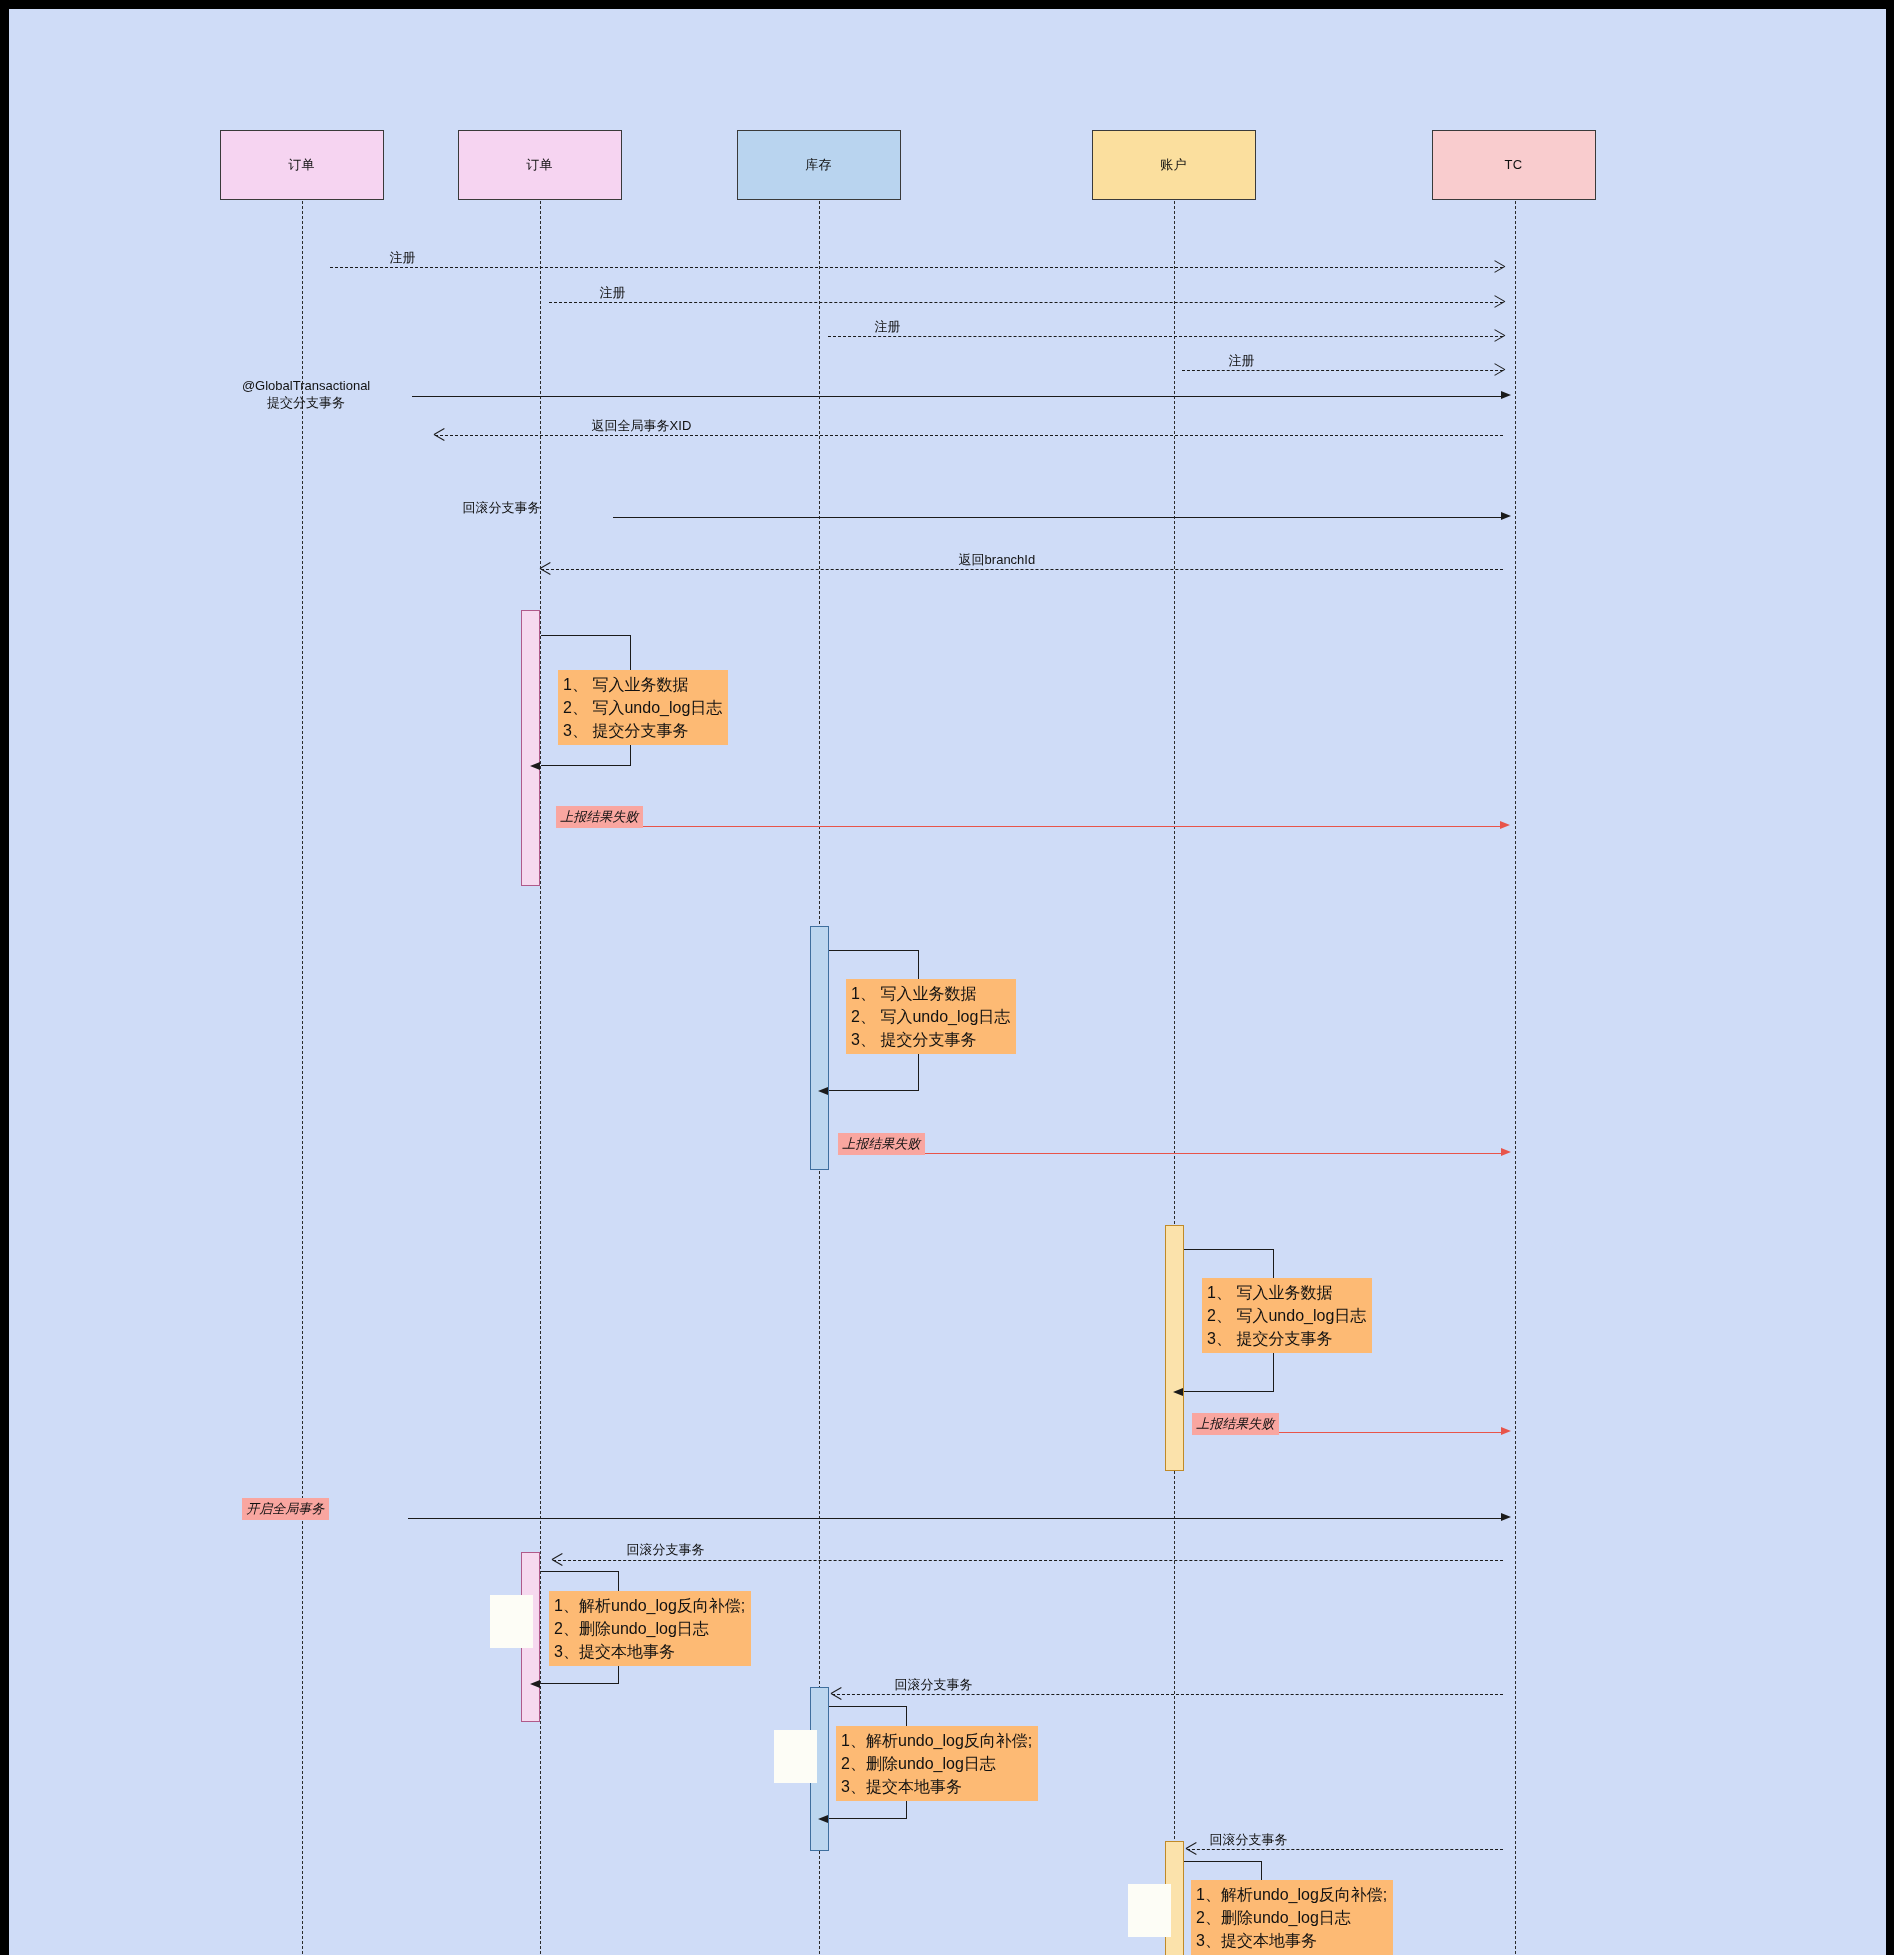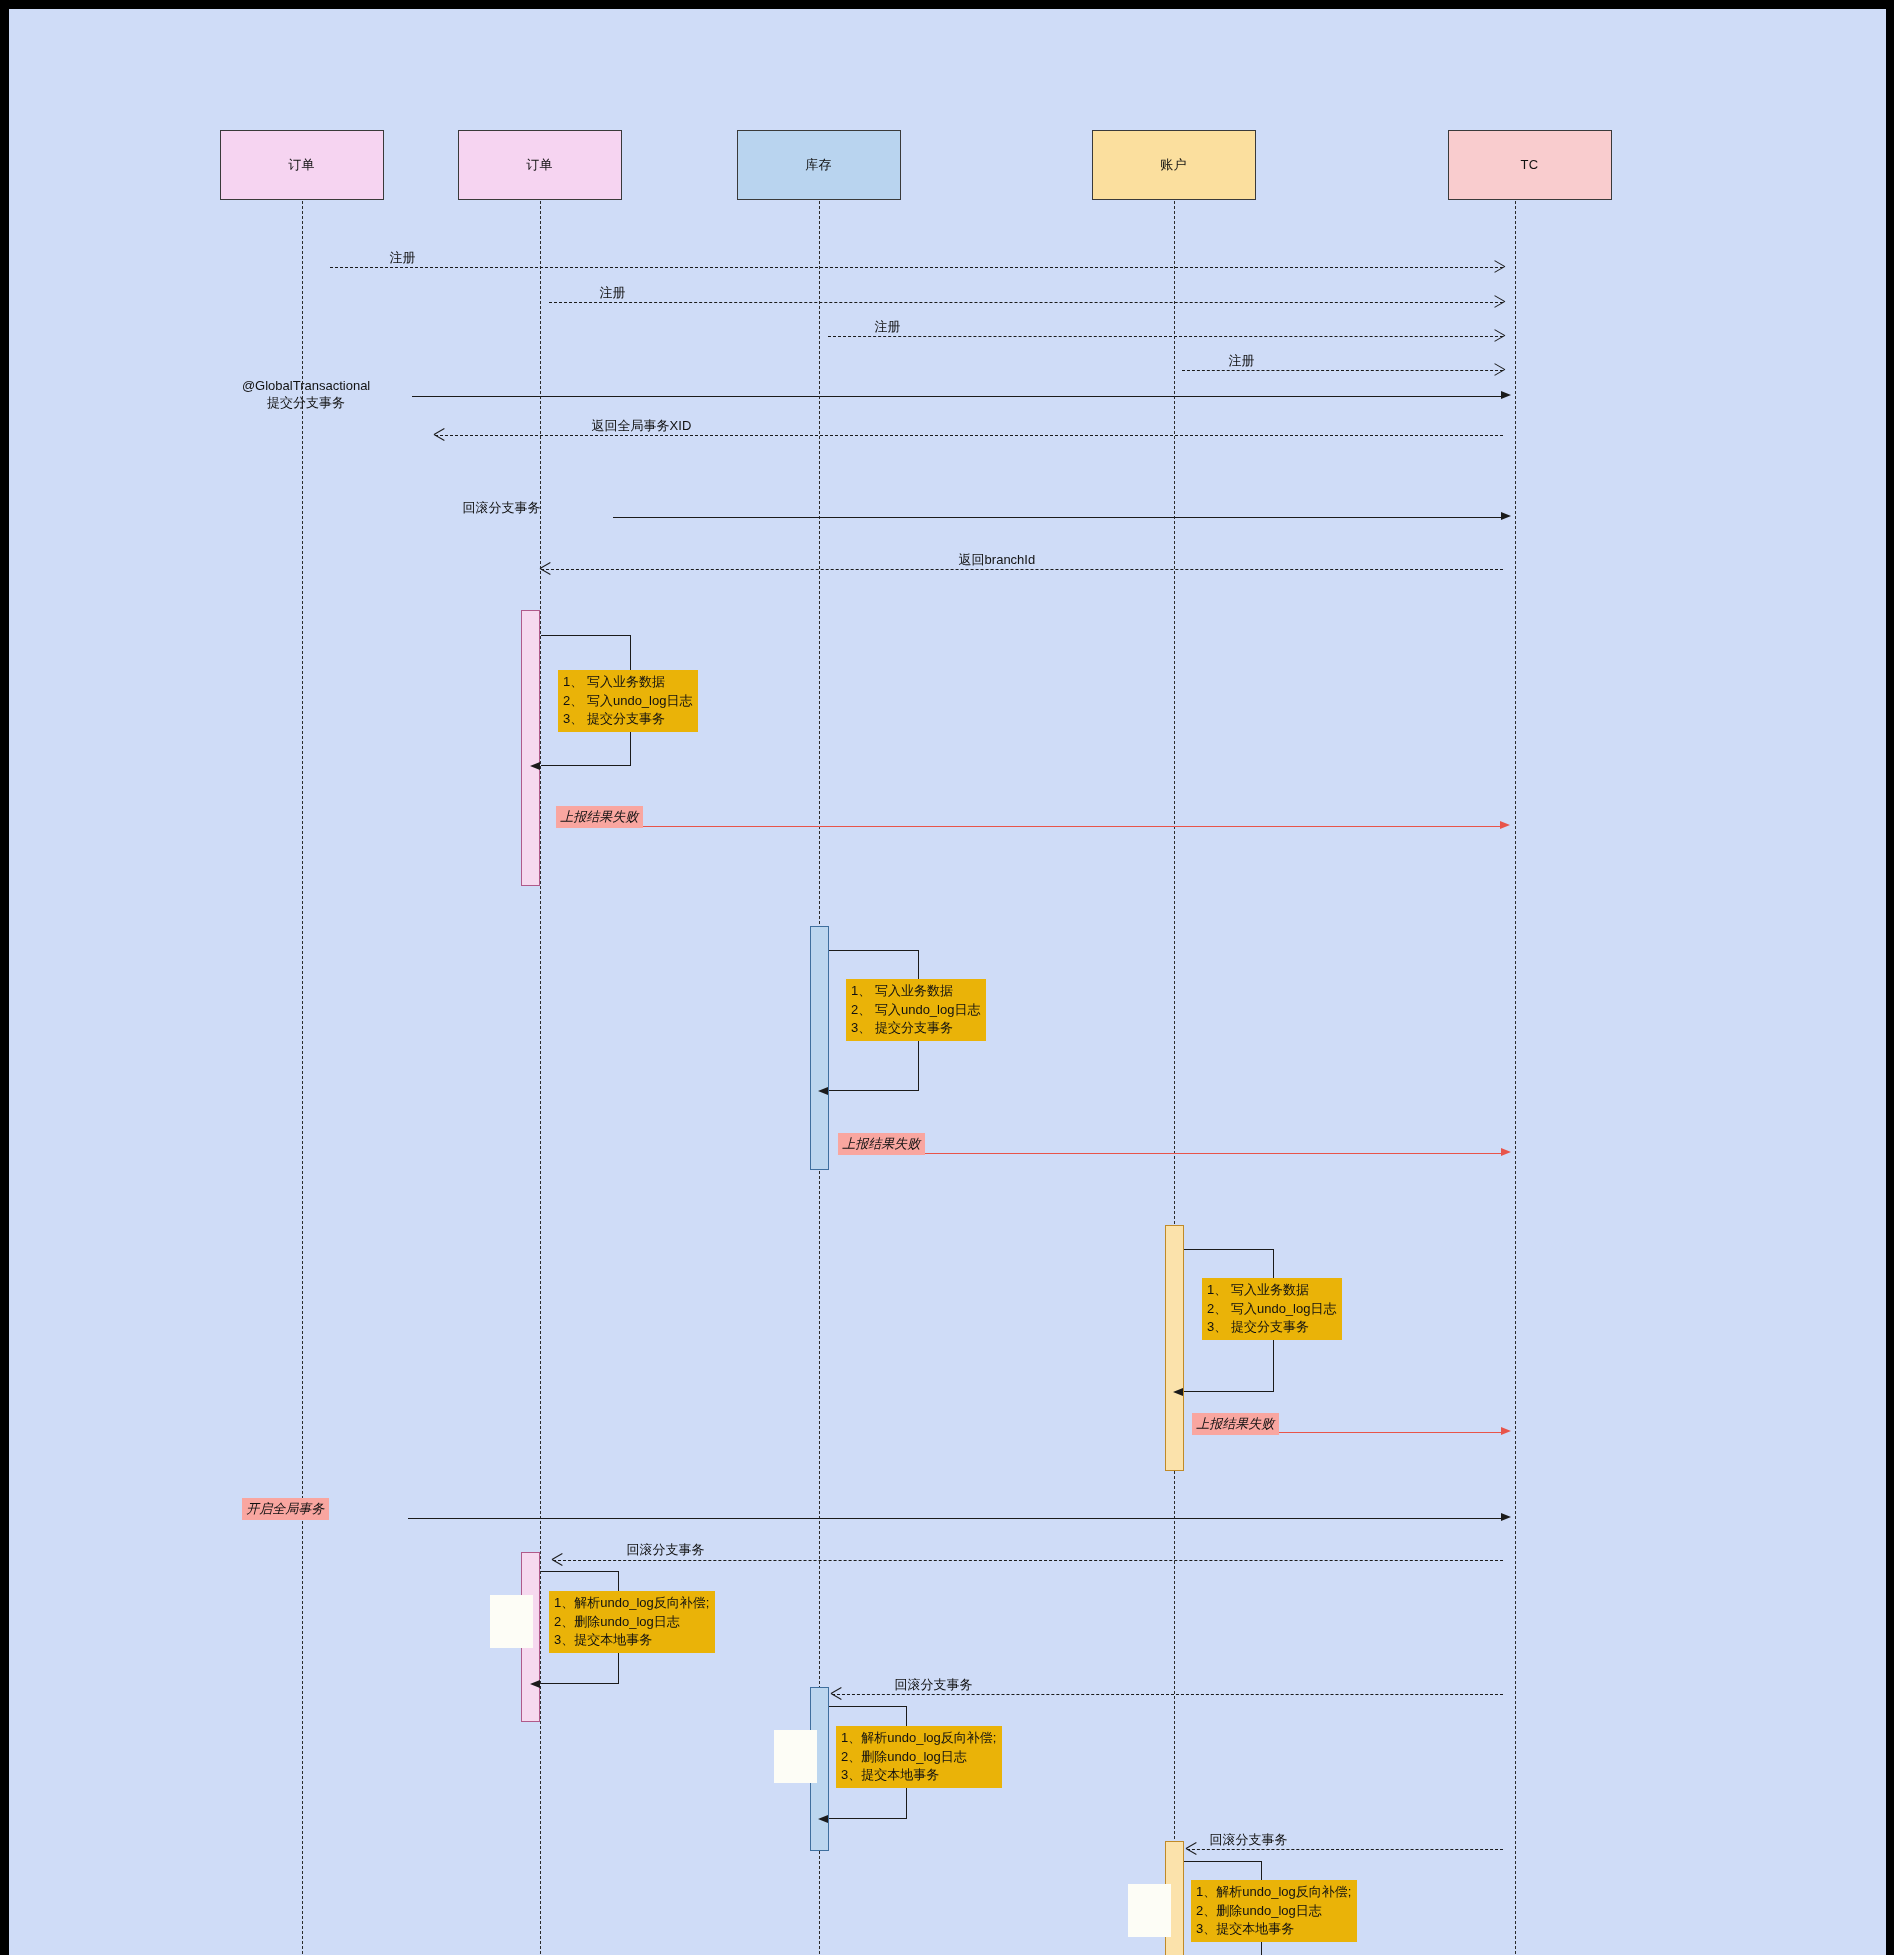--- a/index.html
+++ b/index.html
@@ -77,23 +77,23 @@
     position:absolute;
     font-size:13px;color:#111;
     text-align:center;
     line-height:1.35;
     white-space:nowrap;
   }
   
   .note{
     position:absolute;
     box-sizing:border-box;
-    background:#eab308;
+    background:#fdba74;
     border:0;
-    font-size:13px;color:#111;
+    font-size:16px;color:#111;
     line-height:1.45;
     padding:3.1px 5.5px;
     white-space:nowrap;
   }
   .note .nl{display:block;}
   
   .selfcall{position:absolute;box-sizing:border-box;border:1.2px solid #1b1b1b;border-left:0;}
   .selfcall .head{position:absolute;left:-10.2px;bottom:-5.1px;width:0;height:0;
     border-top:4.7px solid transparent;border-bottom:4.7px solid transparent;border-right:10.2px solid #1b1b1b;}
   .white-patch{position:absolute;background:#fdfdf6;}
@@ -109,21 +109,21 @@
     </div>
     <div class="actor" style="left:449px;top:121px;width:164px;height:70px;background:#f6d4f1;">
       <span>订单</span>
     </div>
     <div class="actor" style="left:728px;top:121px;width:164px;height:70px;background:#b9d4ef;">
       <span>库存</span>
     </div>
     <div class="actor" style="left:1083px;top:121px;width:164px;height:70px;background:#fbdf9e;">
       <span>账户</span>
     </div>
-    <div class="actor" style="left:1423px;top:121px;width:164px;height:70px;background:#f9ccce;margin-left:16px;">
+    <div class="actor" style="left:1423px;top:121px;width:164px;height:70px;background:#f9ccce;">
       <span>TC</span>
     </div>
 
     <div class="lifeline" style="left:293px;top:192px;height:1858px;"></div>
     <div class="lifeline" style="left:531px;top:192px;height:1858px;"></div>
     <div class="lifeline" style="left:810px;top:192px;height:1858px;"></div>
     <div class="lifeline" style="left:1165px;top:192px;height:1858px;"></div>
     <div class="lifeline" style="left:1506px;top:192px;height:1858px;"></div>
 
     <div class="msg dashed" style="left:321px;top:258px;width:1173px;">

